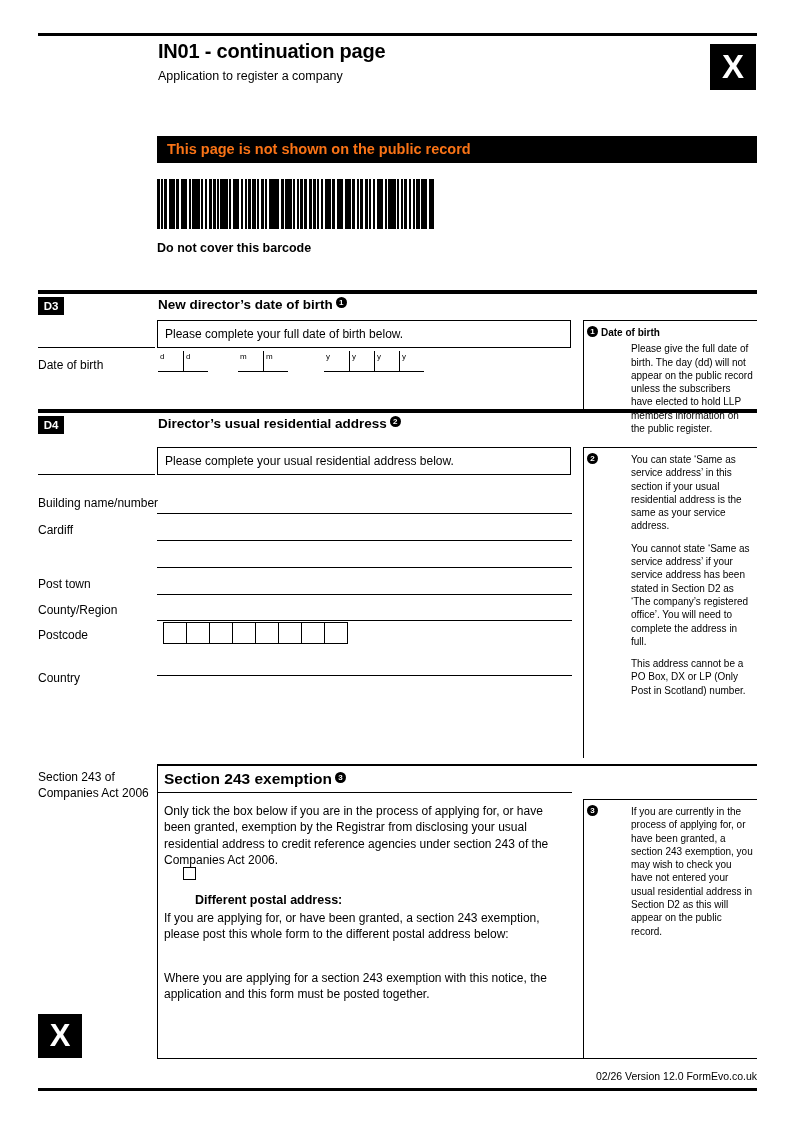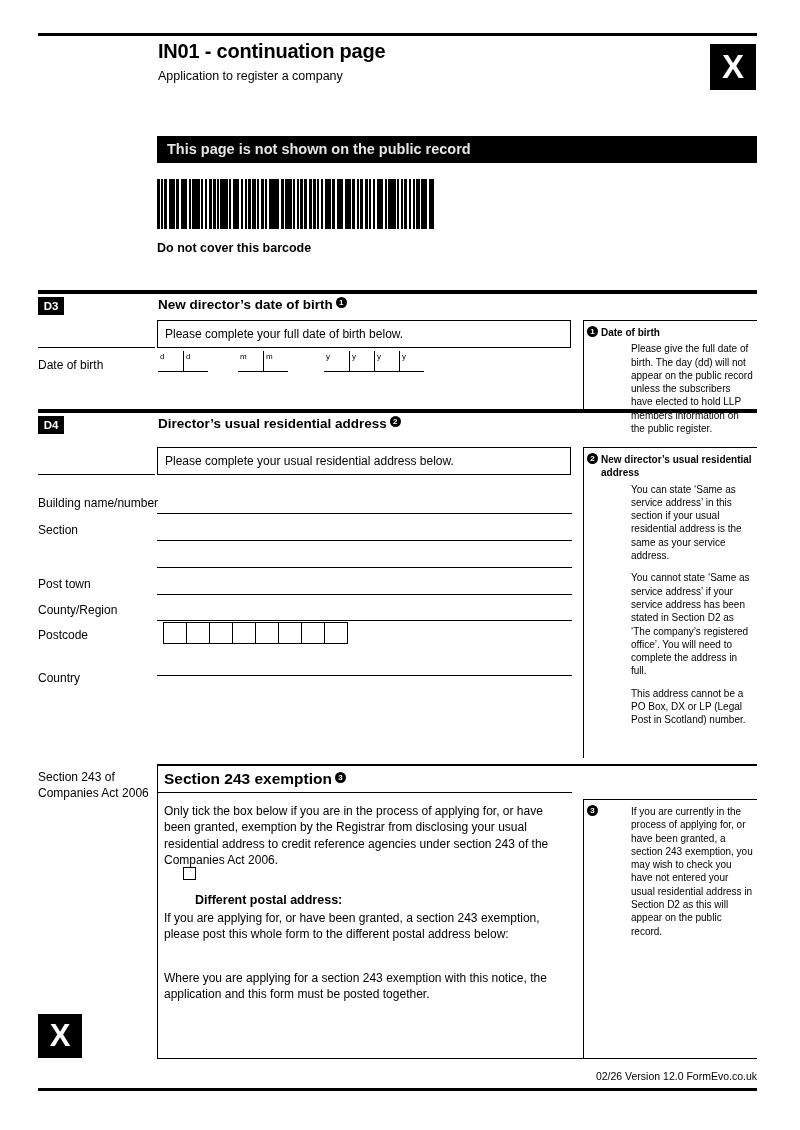--- a/index.html
+++ b/index.html
@@ -6,21 +6,21 @@
   body { background:#fff; font-family:"Liberation Sans","DejaVu Sans",sans-serif; color:#000; }
   .page { position:relative; width:800px; height:1130px; background:#fff; overflow:hidden; }
   .abs { position:absolute; }
   .hr { position:absolute; background:#000; }
 
   .header-title { left:158px; top:40px; font-size:20px; font-weight:bold; letter-spacing:-0.2px; }
   .header-subtitle { left:158px; top:69px; font-size:12.5px; }
   .corner-x { left:710px; top:44px; width:46px; height:46px; background:#000; color:#fff;
               display:flex; align-items:center; justify-content:center; font-size:33px; font-weight:bold; }
 
-  .banner { left:157px; top:136px; width:600px; height:27px; background:#000; color:#e5e5e5;
+  .banner { left:157px; top:136px; width:600px; height:27px; background:#000; color:#f97316;
             font-size:14.5px; font-weight:bold; line-height:27px; padding-left:10px; }
 
   .barcode { left:157px; top:179px; width:277px; height:50px; background-color:#fff;
     background-image:
       repeating-linear-gradient(90deg,#000 0 2px,rgba(0,0,0,0) 2px 4px),
       repeating-linear-gradient(90deg,#000 0 1px,rgba(0,0,0,0) 1px 7px),
       repeating-linear-gradient(90deg,#000 0 3px,rgba(0,0,0,0) 3px 13px),
       repeating-linear-gradient(90deg,#000 0 2px,rgba(0,0,0,0) 2px 19px); }
   .barcode-caption { left:157px; top:241px; font-size:12.5px; font-weight:bold; }
 
@@ -125,21 +125,21 @@
   <div class="abs code-box" style="left:38px;top:416px">D4</div>
   <div class="abs section-heading" style="left:158px;top:416px">
     <span>Director’s usual residential address</span><span class="ref-badge ref-sup">2</span>
   </div>
   <div class="abs instruction-box" style="left:157px;top:447px">Please complete your usual residential address below.</div>
   <div class="hr" style="left:38px;top:474px;width:117px;height:1px"></div>
 
   <div class="abs field-label" style="left:38px;top:496px">Building name/number</div>
   <div class="input-line" style="top:513px"></div>
 
-  <div class="abs field-label" style="left:38px;top:523px">Section</div>
+  <div class="abs field-label" style="left:38px;top:523px">Cardiff</div>
   <div class="input-line" style="top:540px"></div>
   <div class="input-line" style="top:567px"></div>
 
   <div class="abs field-label" style="left:38px;top:577px">Post town</div>
   <div class="input-line" style="top:594px"></div>
 
   <div class="abs field-label" style="left:38px;top:603px">County/Region</div>
   <div class="input-line" style="top:620px"></div>
 
   <div class="abs field-label" style="left:38px;top:628px">Postcode</div>
@@ -152,24 +152,23 @@
     <div class="pc-box"></div>
     <div class="pc-box"></div>
     <div class="pc-box"></div>
   </div>
 
   <div class="abs field-label" style="left:38px;top:671px">Country</div>
   <div class="input-line" style="top:675px"></div>
 
   <div class="abs note" style="left:583px;top:447px;width:174px;height:311px">
     <span class="note-ref ref-badge">2</span>
-    <div class="note-title">New director’s usual residential address</div>
     <p>You can state ‘Same as service address’ in this section if your usual residential address is the same as your service address.</p>
     <p>You cannot state ‘Same as service address’ if your service address has been stated in Section D2 as ‘The company’s registered office’. You will need to complete the address in full.</p>
-    <p>This address cannot be a PO Box, DX or LP (Legal Post in Scotland) number.</p>
+    <p>This address cannot be a PO Box, DX or LP (Only Post in Scotland) number.</p>
   </div>
 
   <div class="abs s243-side-label">Section 243 of Companies Act 2006</div>
   <div class="hr" style="left:157px;top:764px;width:600px;height:2px"></div>
   <div class="hr" style="left:157px;top:764px;width:1px;height:295px"></div>
   <div class="hr" style="left:157px;top:1058px;width:600px;height:1px"></div>
 
   <div class="abs s243-heading">
     <span>Section 243 exemption</span><span class="ref-badge ref-sup">3</span>
   </div>

